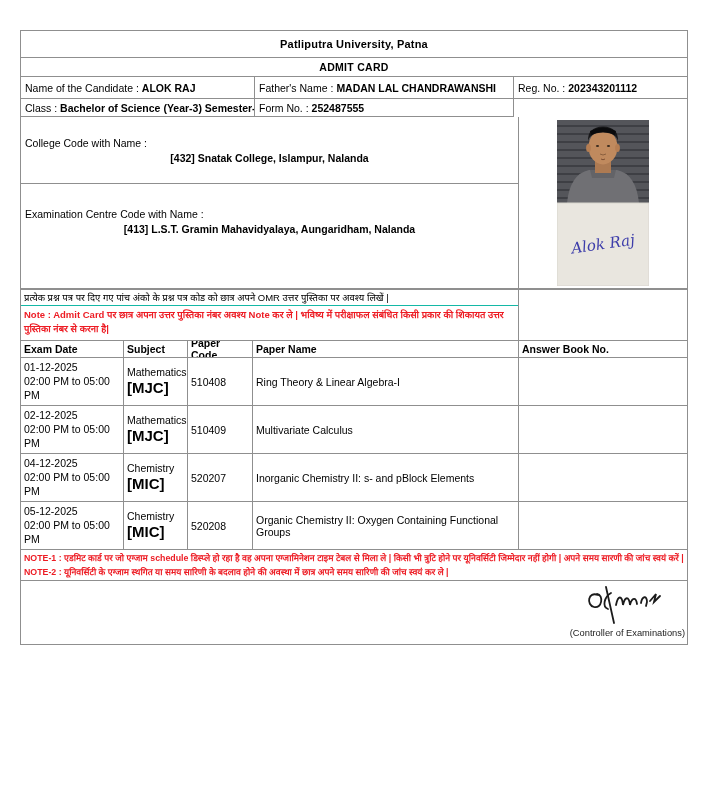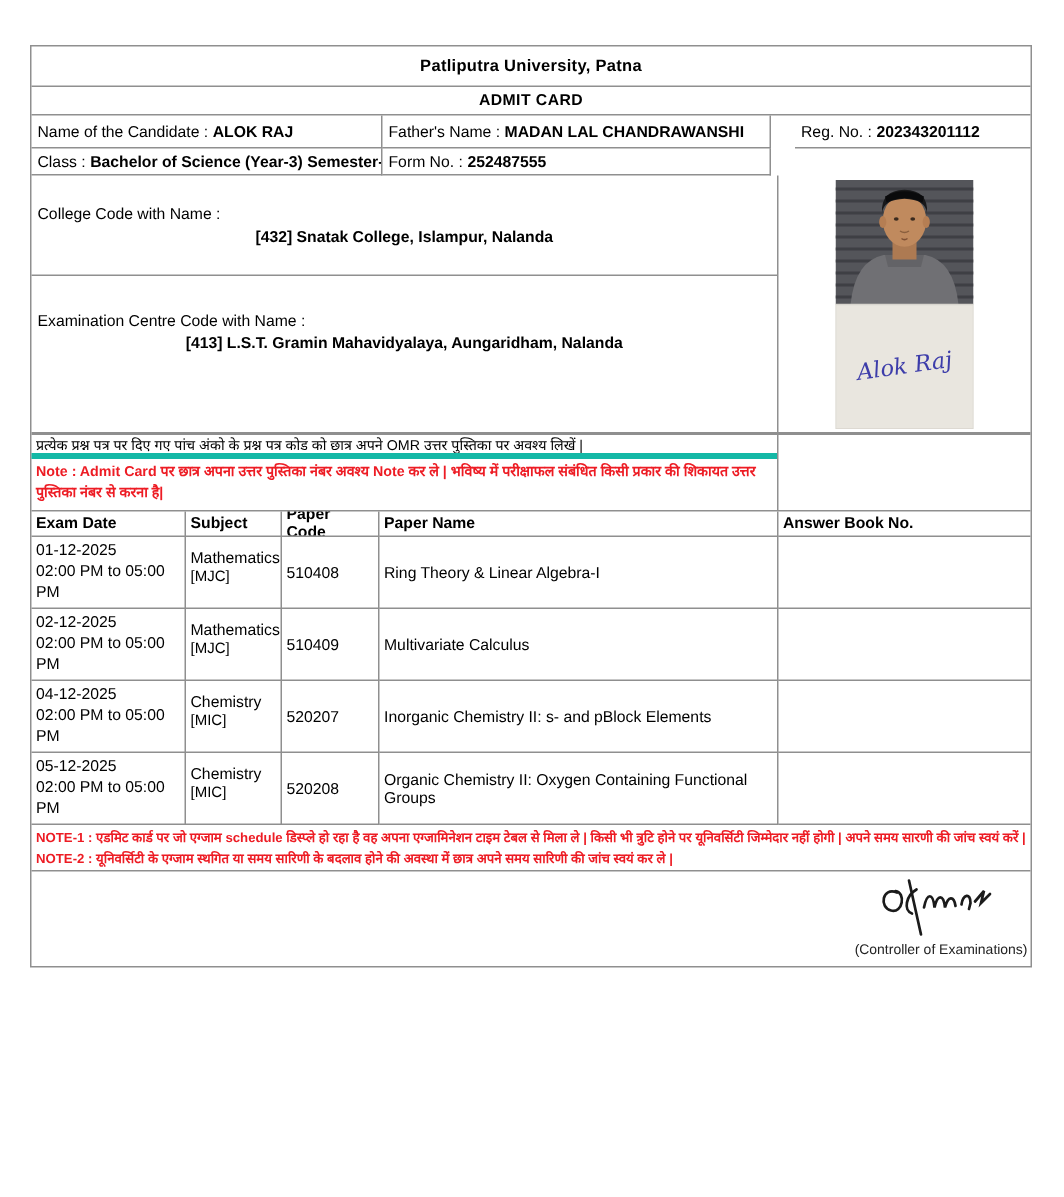--- a/index.html
+++ b/index.html
@@ -23,56 +23,56 @@
     height:19px; display:flex; align-items:center; justify-content:center;
     font-size:10.5px; font-weight:bold; letter-spacing:.3px;
   }
   
   .info-grid { display:grid; grid-template-columns:234px 259px 1fr; font-size:10.5px; }
   .info-cell {
     border-right:1px solid #8f8f8f; border-bottom:1px solid #8f8f8f;
     padding:0 4px; height:22px; display:flex; align-items:center; white-space:nowrap; overflow:hidden;
   }
   .info-cell.r2 { height:18px; }
-  .info-grid .info-cell:nth-child(3n) { border-right:none;margin-left:16px; }
+  .info-grid .info-cell:nth-child(3n) { border-right:none; }
   .val { font-weight:bold; margin-left:3px; }
   
   .mid { display:flex; height:173px; border-bottom:2px solid #8f8f8f; }
   .mid-left { width:498px; border-right:1px solid #8f8f8f; }
   .mid-cell { padding:8px 4px 0 4px; font-size:10.5px; }
   .mid-cell.roll { height:35px; border-bottom:1px solid #8f8f8f; }
   .mid-cell.college { height:67px; border-bottom:1px solid #8f8f8f; padding-top:20px; }
   .mid-cell.centre { height:70px; padding-top:24px; }
   .mid-cell .line2 { font-weight:bold; margin-top:3px;text-align:center; }
   .mid-right { flex:1; display:flex; align-items:flex-start; justify-content:center; padding-top:3px; }
   
   .notes-sec { display:flex; height:51px; border-bottom:1px solid #8f8f8f; }
   .notes-left { width:498px; border-right:1px solid #8f8f8f; }
   .omr-row {
-    height:16px; border-bottom:4px solid #14b8a6; font-size:9.5px;
+    height:16px; border-bottom:1px solid #14b8a6; font-size:9.5px;
     display:flex; align-items:center; padding:0 3px; white-space:nowrap; overflow:hidden;
   }
   .red-note-row {
     height:34px; font-size:9.5px; font-weight:bold; color:#ed1c24;
     padding:2px 3px; line-height:1.45;
   }
   .notes-right { flex:1; }
   
   .sched { display:grid; grid-template-columns:103px 64px 65px 266px 1fr; font-size:10.5px; }
   .th, .td {
     border-right:1px solid #8f8f8f; border-bottom:1px solid #8f8f8f;
     padding:2px 3px; overflow:hidden;
   }
   .sched > .c5 { border-right:none; }
   .th { font-weight:bold; height:17px; display:flex; align-items:center; }
   .td { height:48px; }
   .td.center { display:flex; align-items:center; }
   .td .time { line-height:1.35; }
   .subj { line-height:1.2; padding-top:8px; }
-  .subj .tag { font-weight:normal; font-size:10px; }
+  .subj .tag { font-weight:bold; font-size:15px; }
   
   .footer-notes {
     border-bottom:1px solid #8f8f8f; height:31px; padding:2px 3px;
     font-size:8.8px; font-weight:bold; color:#ed1c24; line-height:1.55; overflow:hidden;
   }
   
   .sign-area { height:64px; position:relative; }
   .controller-sign { position:absolute; right:25px; top:4px; }
   .controller-caption { position:absolute; right:2px; top:47px; font-size:9.3px; color:#222; }
   

